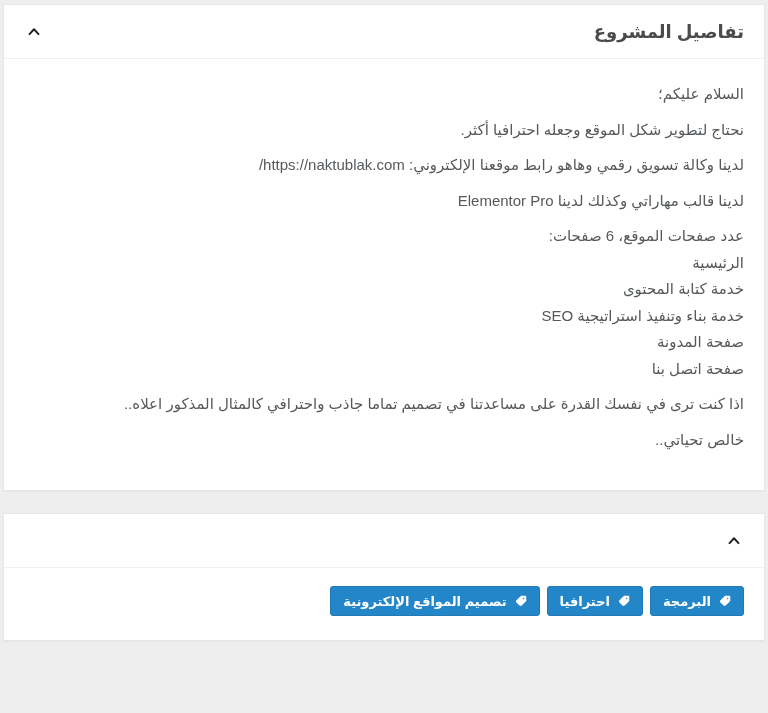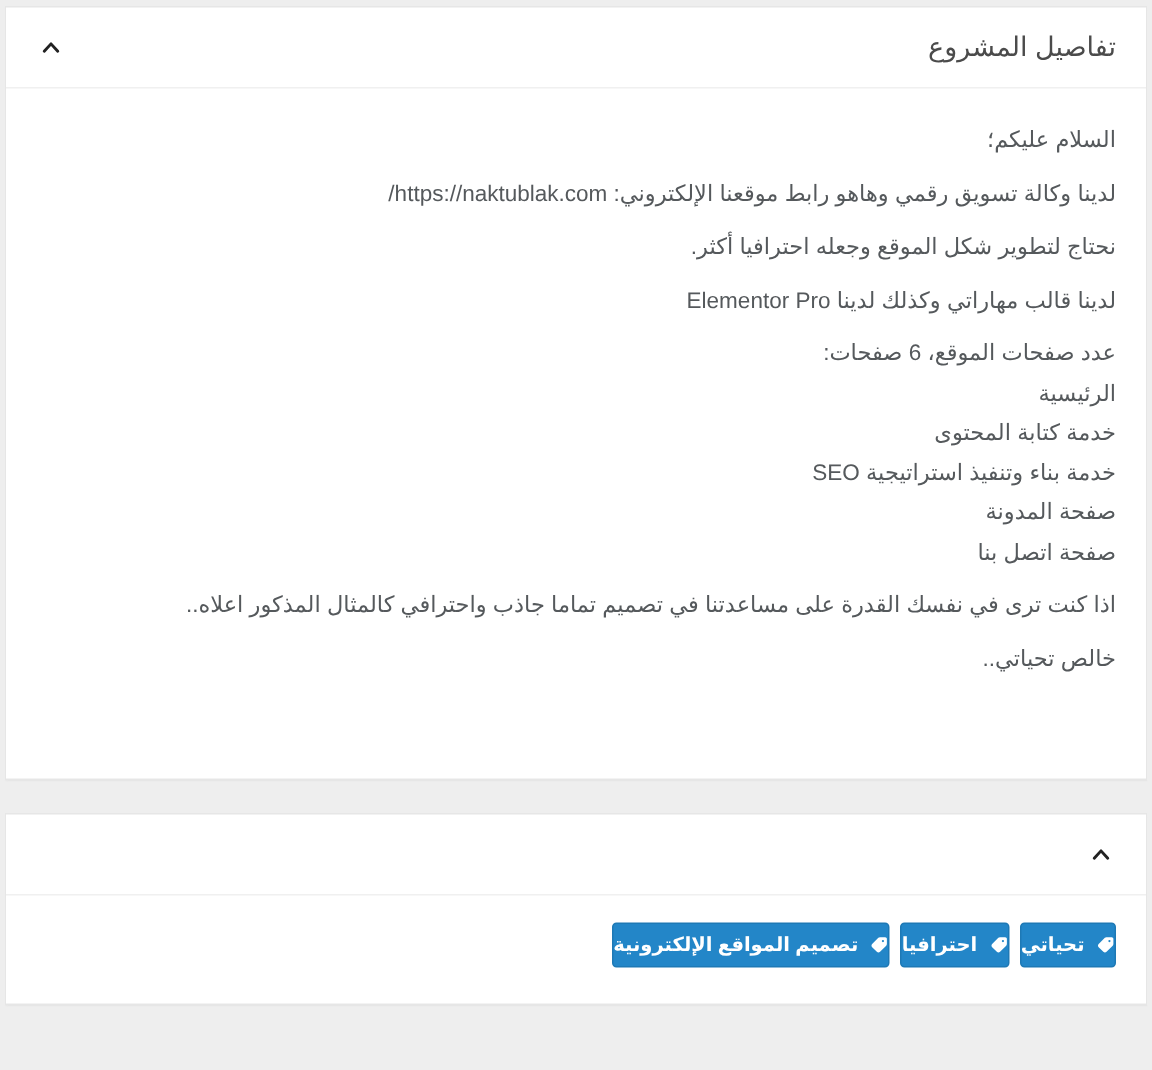--- a/index.html
+++ b/index.html
@@ -23,55 +23,55 @@
     display: flex;
     align-items: center;
     justify-content: space-between;
     height: 54px;
     padding: 0 20px;
     border-bottom: 1px solid #f0f0f0;
   }
   .panel-title {
     font-size: 18px;
     color: #4b4b4b;
-    font-weight: normal;
+    font-weight: bold;
     text-align: center;
   }
   .collapse-btn {
     background: none;
     border: none;
     cursor: pointer;
     padding: 4px;
     display: flex;
     align-items: center;
   }
   .chevron-svg { width: 12px; height: 9px; display: block; }
 
-  .panel-body { padding: 22px 20px 52px; }
+  .panel-body { padding: 22px 20px 36px; }
 
   .para {
     font-size: 15px;
     color: #55595c;
     line-height: 26.5px;
     margin: 0 0 9px 0;
     text-align: right;
     white-space: pre-line;
     unicode-bidi: plaintext;
     text-align: right;
   }
-  .para:last-child { margin-bottom: 14px; }
+  .para:last-child { margin-bottom: 1px; }
 
   .panel-skills .panel-body { padding: 18px 20px 24px; }
 
   .tags-row { display: flex; flex-wrap: wrap; }
   .tag {
     display: inline-flex;
     align-items: center;
     height: 30px;
-    padding: 0 0;
+    padding: 0 12px;
     margin-inline-end: 7px;
     background: #2386c8;
     border: 1px solid #1e79b5;
     border-radius: 3px;
     color: #ffffff;
     font-size: 13px;
     font-weight: bold;
     cursor: pointer;
     text-decoration: none;
   }
@@ -91,23 +91,23 @@
           <svg class="chevron-svg" viewBox="0 0 16 12">
             <path d="M2 9.5 L8 3 L14 9.5" fill="none" stroke="#222222" stroke-width="2.6" stroke-linecap="round" stroke-linejoin="round"></path>
           </svg>
         </span>
       </button>
     </header>
     <div class="panel-body">
 
         <p class="para">السلام عليكم؛</p>
 
+        <p class="para">نحتاج لتطوير شكل الموقع وجعله احترافيا أكثر.</p>
+
         <p class="para">لدينا وكالة تسويق رقمي وهاهو رابط موقعنا الإلكتروني: https://naktublak.com/</p>
-
-        <p class="para">نحتاج لتطوير شكل الموقع وجعله احترافيا أكثر.</p>
 
 
         <p class="para">لدينا قالب مهاراتي وكذلك لدينا Elementor Pro</p>
 
         <p class="para">عدد صفحات الموقع، 6 صفحات:
 الرئيسية
 خدمة كتابة المحتوى
 خدمة بناء وتنفيذ استراتيجية SEO
 صفحة المدونة
 صفحة اتصل بنا</p>
@@ -131,21 +131,21 @@
     </header>
     <div class="panel-body">
       <div class="tags-row">
 
           <a class="tag">
             <span class="tag-icon">
               <svg viewBox="0 0 448 512">
                 <path fill="#ffffff" d="M0 80V229.5c0 17 6.7 33.3 18.7 45.3l176 176c25 25 65.5 25 90.5 0L418.7 317.3c25-25 25-65.5 0-90.5l-176-176c-12-12-28.3-18.7-45.3-18.7H48C21.5 32 0 53.5 0 80zm112 32a32 32 0 1 1 0 64 32 32 0 1 1 0-64z"></path>
               </svg>
             </span>
-            <span class="tag-label">تحياتي</span>
+            <span class="tag-label">البرمجة</span>
           </a>
 
           <a class="tag">
             <span class="tag-icon">
               <svg viewBox="0 0 448 512">
                 <path fill="#ffffff" d="M0 80V229.5c0 17 6.7 33.3 18.7 45.3l176 176c25 25 65.5 25 90.5 0L418.7 317.3c25-25 25-65.5 0-90.5l-176-176c-12-12-28.3-18.7-45.3-18.7H48C21.5 32 0 53.5 0 80zm112 32a32 32 0 1 1 0 64 32 32 0 1 1 0-64z"></path>
               </svg>
             </span>
             <span class="tag-label">احترافيا</span>
           </a>

